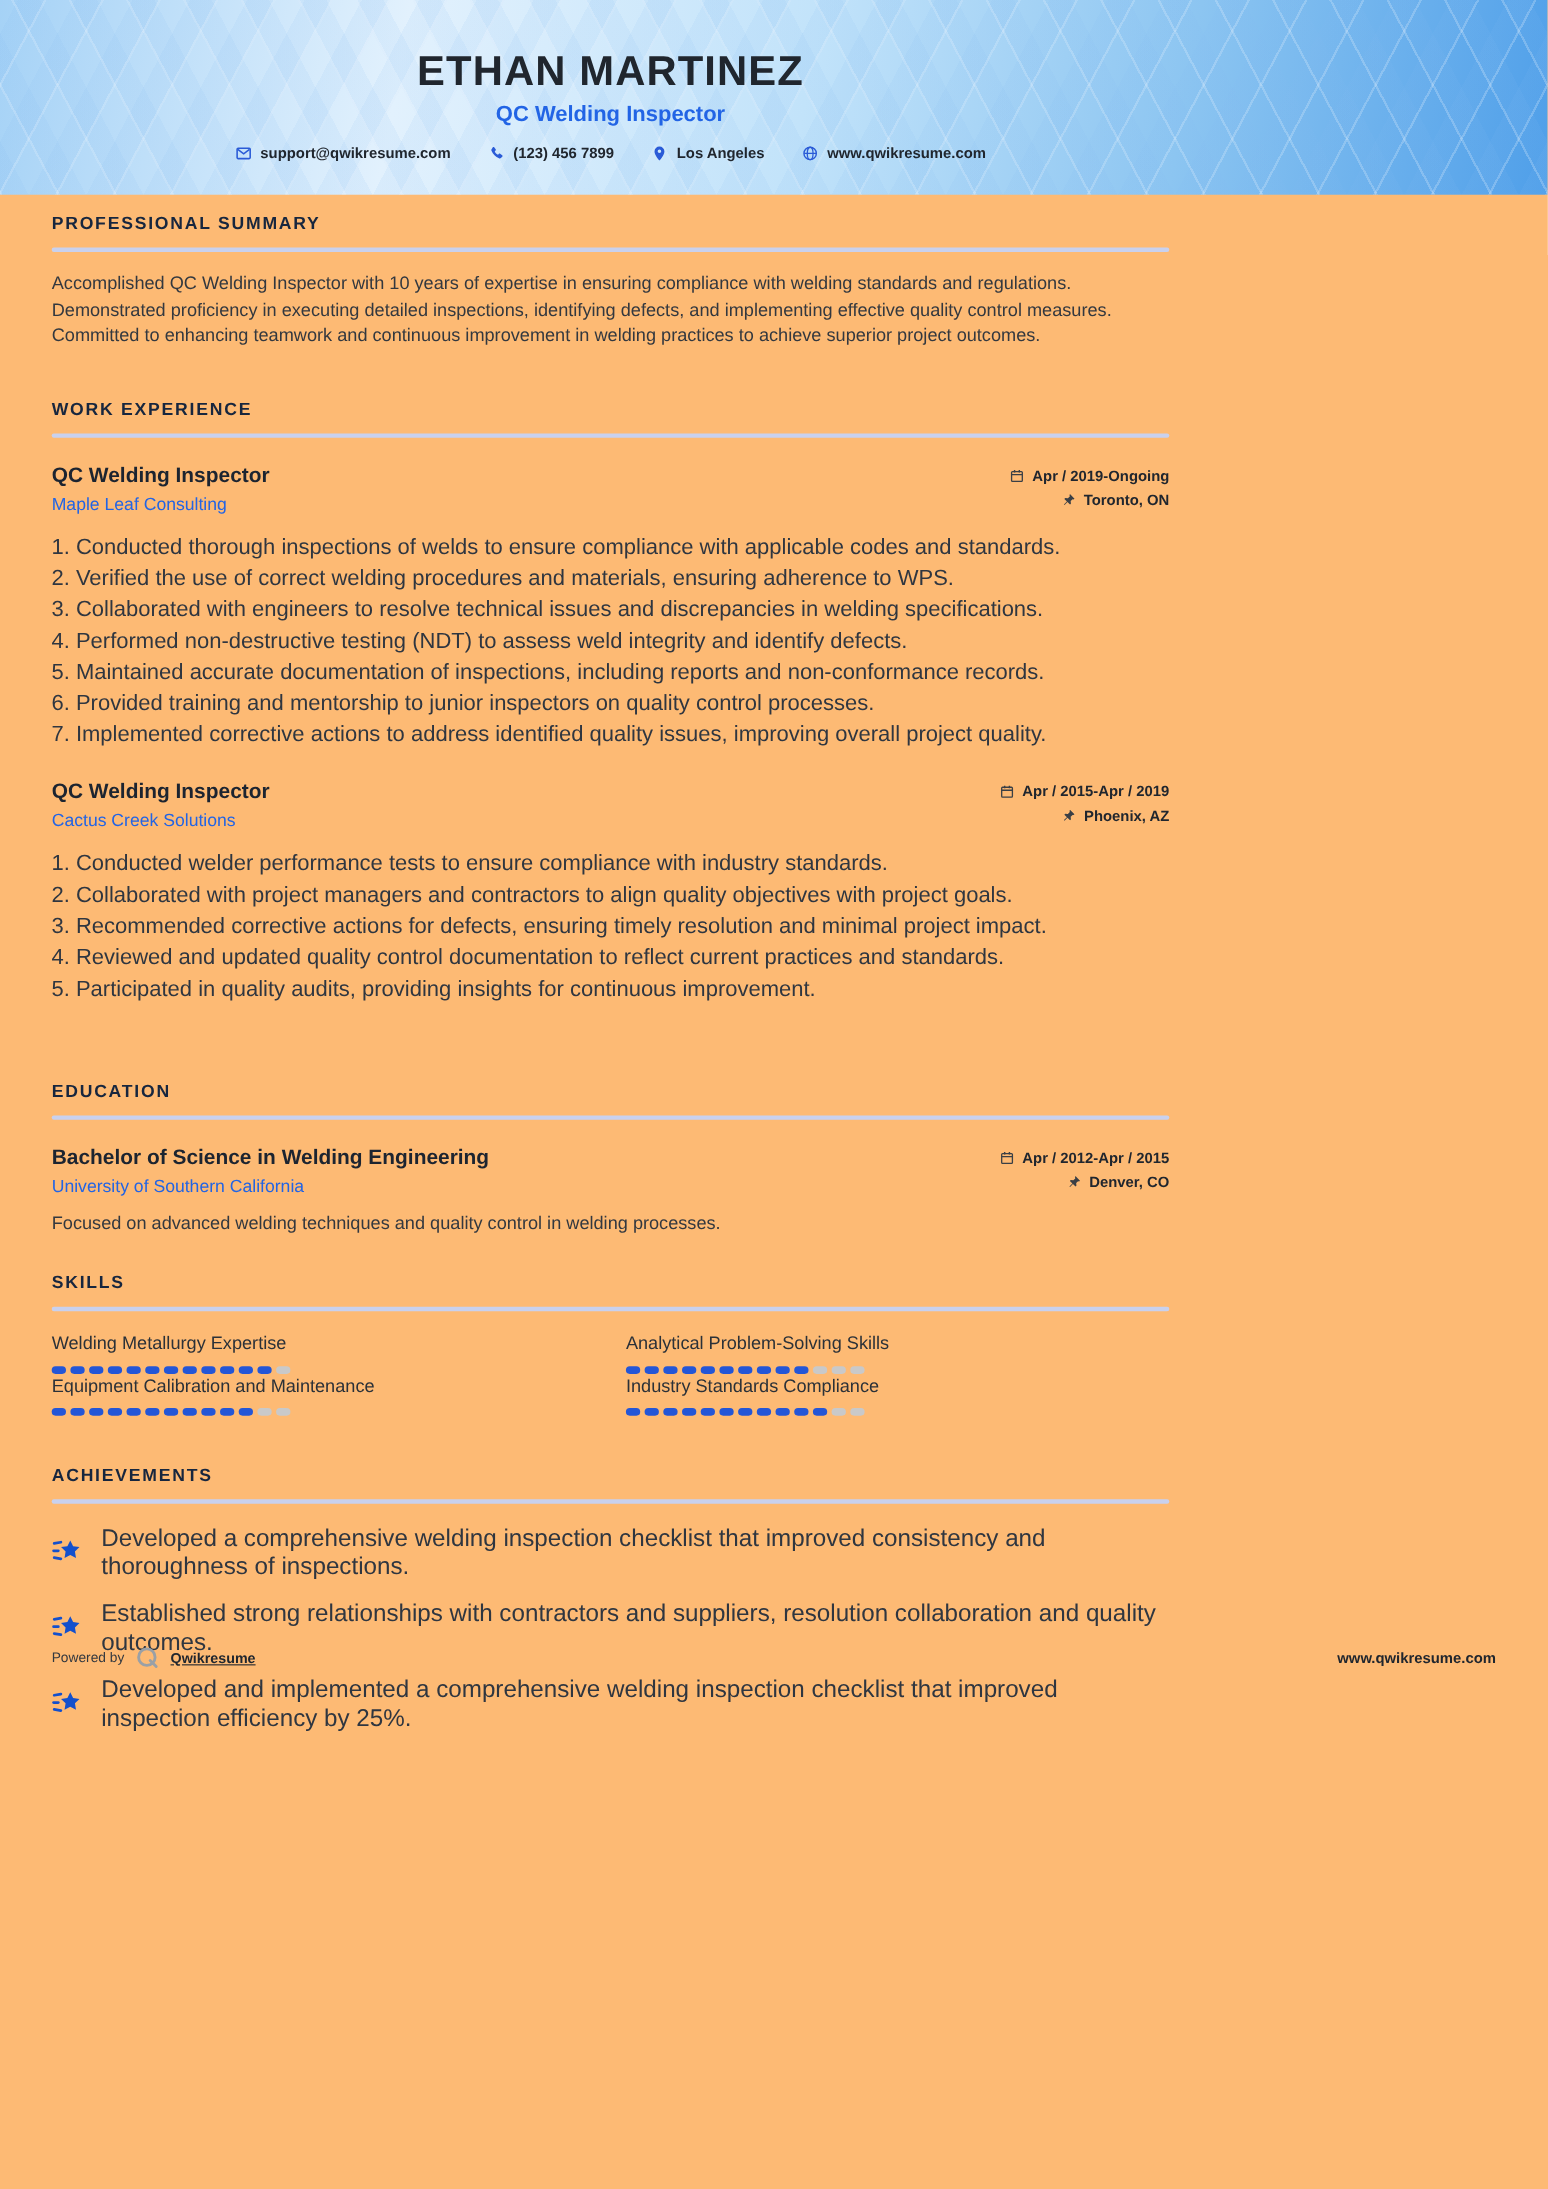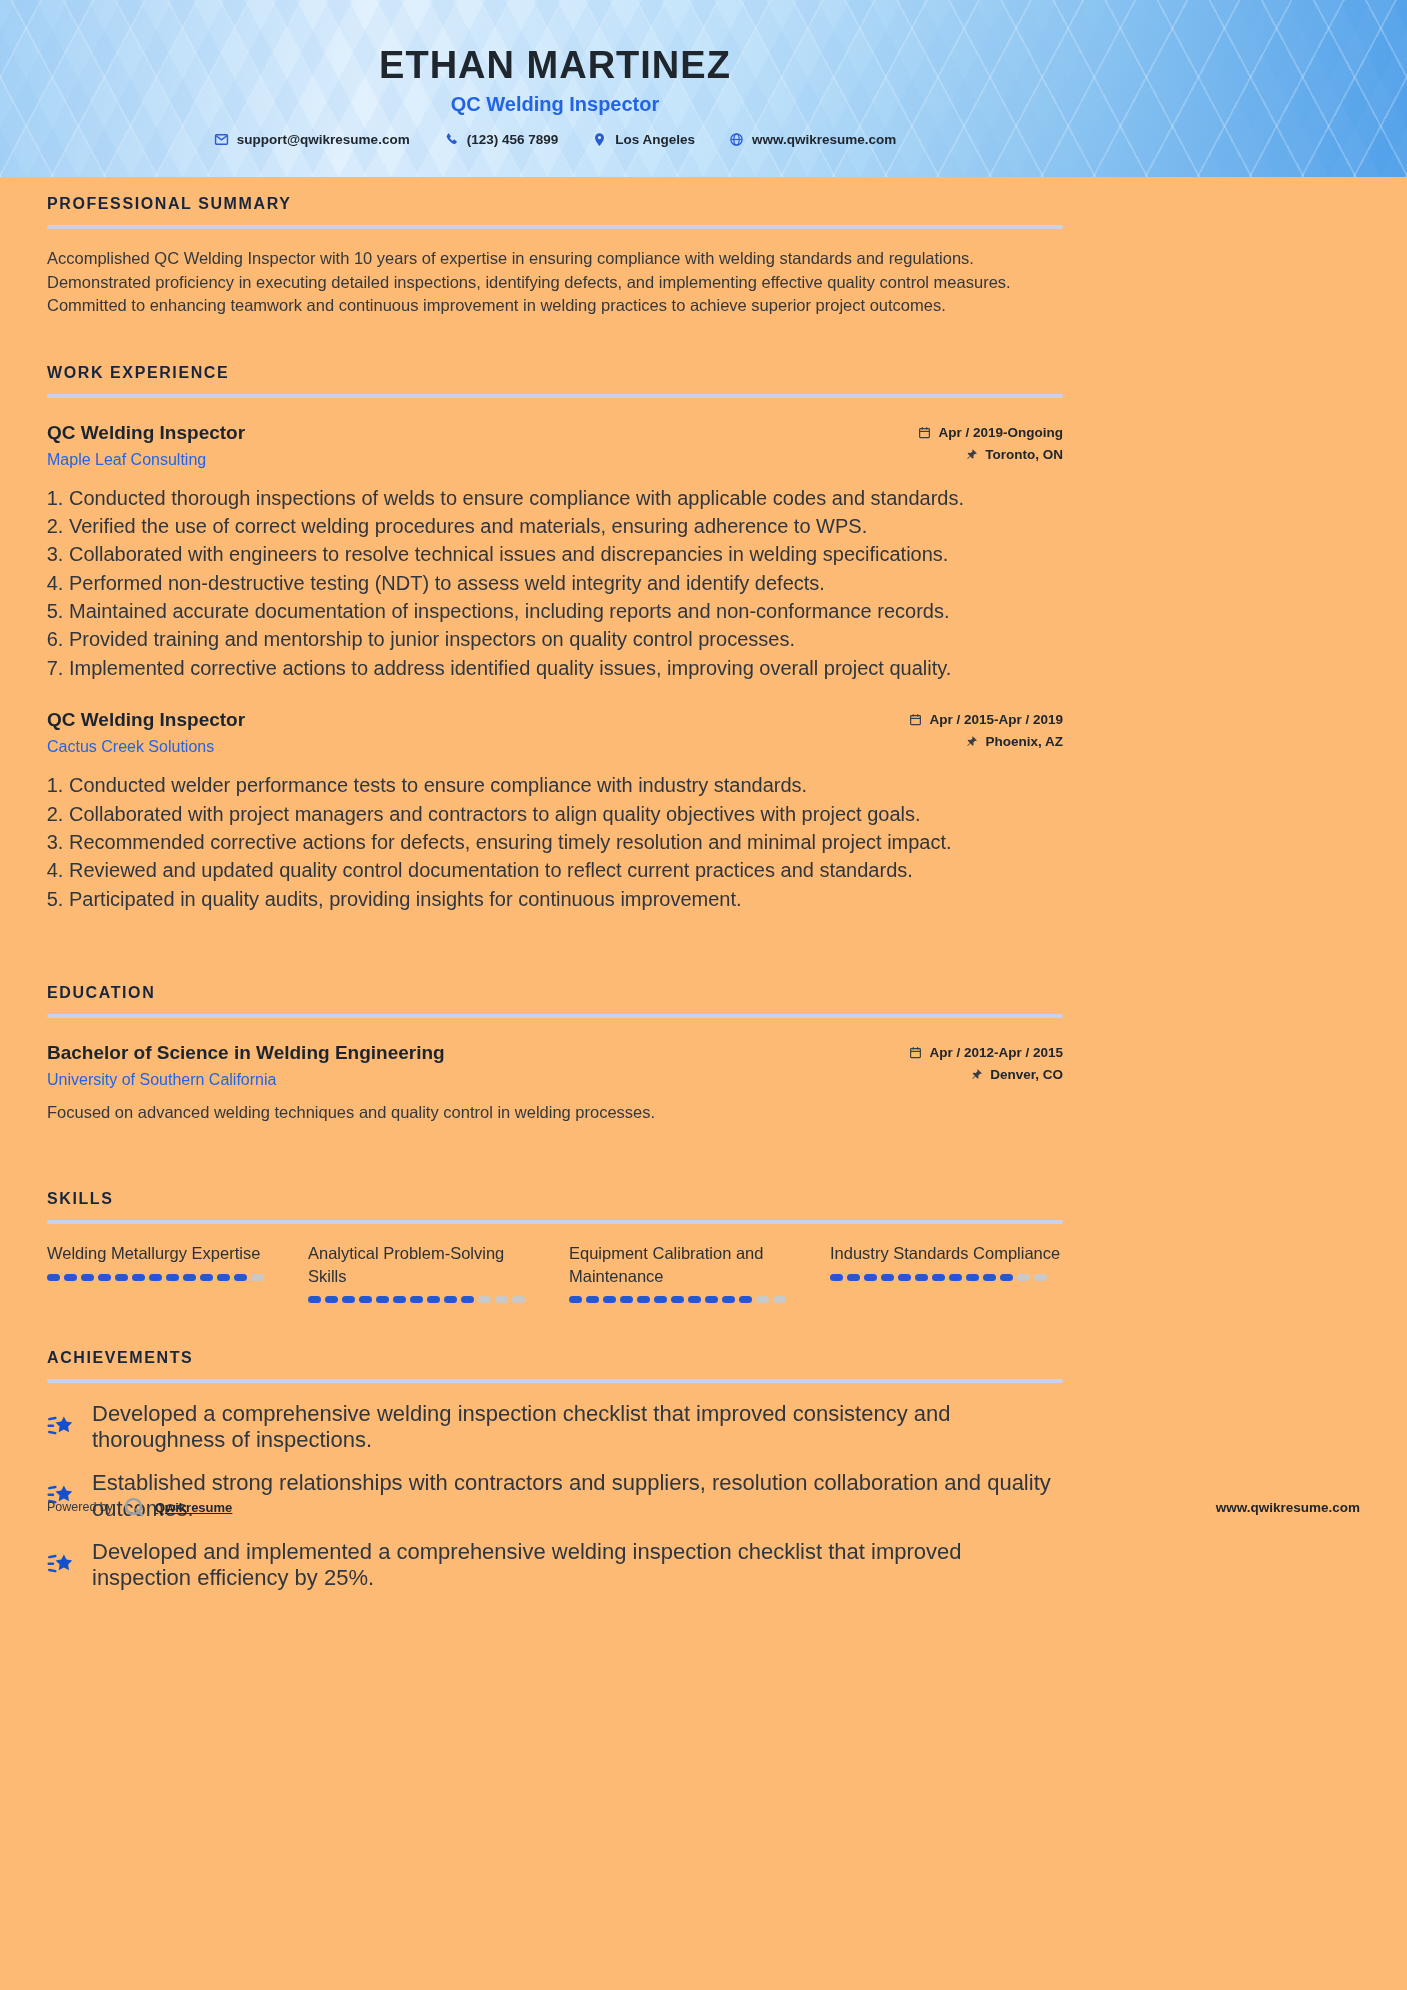--- a/index.html
+++ b/index.html
@@ -30,42 +30,42 @@
   .name{margin:0;font-size:38px;font-weight:800;letter-spacing:1px;color:#20262e;}
   .job-title{margin-top:6px;font-size:20px;font-weight:700;color:var(--accent);}
   .contact-row{margin-top:16px;display:flex;justify-content:center;align-items:center;gap:34px;font-size:13.5px;font-weight:700;color:#20262e;}
   .contact-item{display:inline-flex;align-items:flex-end;gap:8px;}
   .cicon{width:15px;height:15px;flex:0 0 auto;display:inline-block;}
 
   
   .section{margin-top:46px;}
   .section.summary{margin-top:18px;}
   .section.education{margin-top:72px;}
-  .section.skills{margin-top:68px;}
+  .section.skills{margin-top:36px;}
   .sec-title{margin:0 0 12px;text-align:left;font-size:16px;font-weight:700;letter-spacing:1.6px;color:var(--heading);}
   .sec-rule{height:4px;border-radius:2px;background:var(--rule);margin-bottom:18px;}
   .summary-text{margin:0;font-size:16.5px;line-height:1.43;color:#33383f;}
 
   
   .job{margin-top:28px;}
   .job:first-of-type{margin-top:24px;}
   .job-head{display:flex;justify-content:space-between;align-items:flex-start;}
   .job-name{margin:0;font-size:19px;font-weight:700;color:#1c2430;}
   .company{display:inline-block;margin-top:7px;font-size:16px;color:var(--accent);text-decoration:none;cursor:pointer;}
   .job-meta{display:flex;flex-direction:column;align-items:flex-end;gap:7px;font-size:13.5px;font-weight:600;color:#20262e;padding-top:3px;}
   .meta-line{display:inline-flex;align-items:center;gap:7px;}
   .micon{width:13px;height:13px;display:inline-block;}
   .bullets{margin:16px 0 0;padding-left:22px;font-size:20px;line-height:1.34;color:#2f3640;}
   .bullets li{margin:0 0 1.5px;}
 
   
   .edu-desc{margin:14px 0 0;font-size:16.5px;color:#33383f;}
 
   
-  .skills-grid{display:grid;grid-template-columns:repeat(4,1fr);column-gap:28px;align-items:start;}
+  .skills-grid{display:grid;grid-template-columns:repeat(2,1fr);column-gap:28px;align-items:start;}
   .skill-name{font-size:16.5px;line-height:1.35;color:#2b3138;margin:0 0 9px;}
   .skill-bar{display:flex;flex-wrap:nowrap;gap:4px;}
   .dash{width:13px;height:7px;border-radius:3.5px;flex:0 0 auto;}
   .dash.on{background:var(--dash-on);}
   .dash.off{background:var(--dash-off);}
 
   
   .ach-item{display:flex;align-items:center;gap:18px;margin-top:17px;}
   .ach-item:first-of-type{margin-top:8px;}
   .ach-icon{width:27px;height:27px;flex:0 0 auto;}

